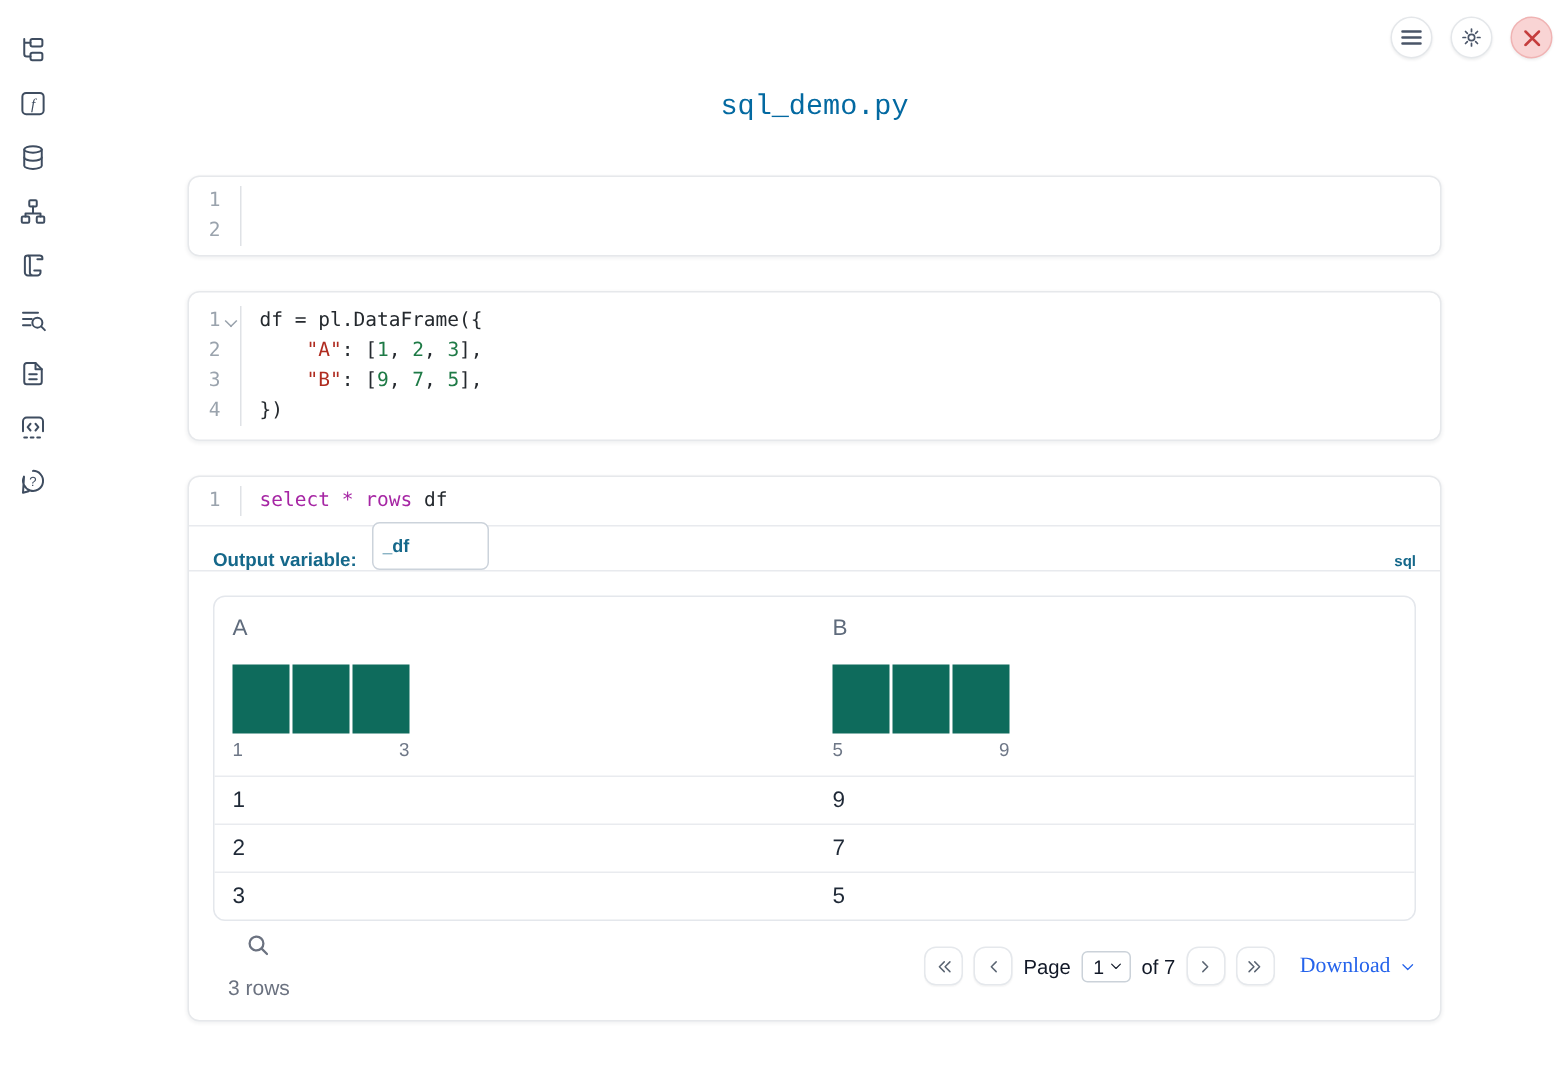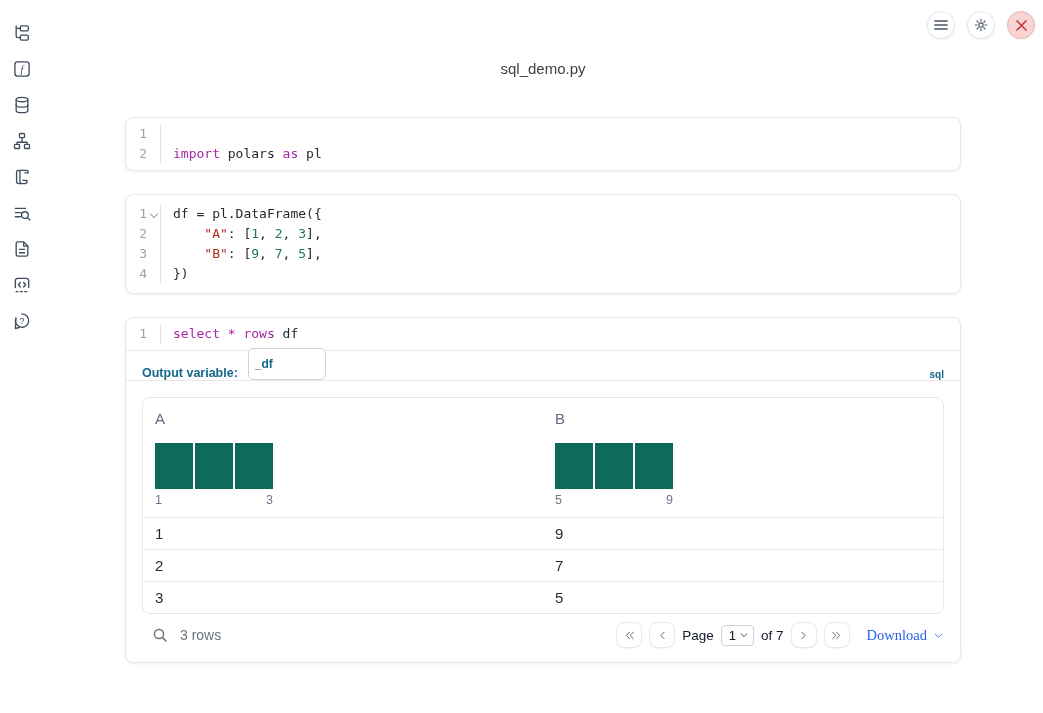--- a/index.html
+++ b/index.html
@@ -19,21 +19,21 @@
   .circle-btn { width:28px; height:28px; border-radius:50%; background:#fff;
     border:1px solid #e4e7ea; box-shadow:0 1px 2px rgba(16,24,40,.08);
     display:flex; align-items:center; justify-content:center; cursor:pointer; }
   .circle-btn svg { stroke:#4a5568; fill:none; stroke-width:1.7; stroke-linecap:round; }
   .circle-btn.danger { background:#f9d4d4; border-color:#f0b3b3; }
   .circle-btn.danger svg { stroke:#c53d3d; }
 
   
   .main { position:absolute; left:125px; top:0; width:836px; }
   .filename { margin-top:60px; height:18px; text-align:center;
-    font-family:Liberation Sans, sans-serif; font-size:15px; color:#404040; }
+    font-family:Liberation Mono, monospace; font-size:19px; color:#0369a1; }
 
   .cell { border:1px solid #e6e8eb; border-radius:8px; background:#fff;
     box-shadow:0 1px 3px rgba(16,24,40,.07); }
   .cell.c1 { margin-top:39px; padding:6px 0; }
   .cell.c2 { margin-top:23px; padding:9px 0; }
   .cell.c3 { margin-top:23px; padding:0; }
   .cell.c3 .editor { padding:6px 0; }
 
   .code-line { display:flex; height:20px; line-height:20px;
     font-family:"DejaVu Sans Mono", monospace; font-size:13px; }
@@ -61,21 +61,21 @@
   .th { width:50%; padding:12px 10px 10px 12px; }
   .th-label { font-size:15px; color:#5f6b7c; }
   .hist { display:flex; align-items:flex-end; gap:2px; height:46px; margin-top:16px; }
   .bar { width:38px; background:var(--bar); }
   .hist-labels { width:118px; display:flex; justify-content:space-between;
     font-size:12.5px; color:#6e7787; margin-top:4px; }
   .t-row { display:flex; border-top:1px solid #e9ebef; }
   .t-cell { width:50%; padding:7px 10px 7px 12px; font-size:15px; color:#1f2937; }
 
   .tfoot { display:flex; align-items:center; justify-content:space-between; margin-top:8px; }
-  .foot-left { display:flex; align-items:center; gap:11px; padding-left:10px; }
+  .foot-left { display:flex; align-items:center; gap:11px; padding-left:10px;flex-direction:column; }
   .foot-left svg { stroke:#6b7280; fill:none; stroke-width:1.5; stroke-linecap:round; }
   .row-count { font-size:14px; color:#6b7280; }
   .foot-right { display:flex; align-items:center; gap:7px;padding-left:36px; }
   .pbtn { width:26px; height:26px; border:1px solid #e5e8ec; border-radius:8px; background:#fff;
     box-shadow:0 1px 1px rgba(0,0,0,.04); display:flex; align-items:center; justify-content:center; cursor:pointer; }
   .pbtn svg { stroke:#5a6472; fill:none; stroke-width:1.8; stroke-linecap:round; stroke-linejoin:round; }
   .page-label, .of-label { font-size:13.5px; color:#111827; }
   .page-select { display:flex; align-items:center; gap:3px; border:1px solid #cbd2d9; border-radius:4px;
     padding:2px 4px 2px 7px; font-size:13px; color:#111827; cursor:pointer; background:#fff; }
   .page-select svg { stroke:#111827; fill:none; stroke-width:1.8; stroke-linecap:round; stroke-linejoin:round; }
@@ -178,21 +178,20 @@
           <span class="gutter">
             <span class="lnum">1</span>
             <span class="fold"></span>
           </span>
         </div>
         <div class="code-line">
           <span class="gutter">
             <span class="lnum">2</span>
             <span class="fold"></span>
           </span>
-          <span class="code-text"><span class="tk-kw">import</span><span class="tk-pl"> polars </span><span class="tk-kw">as</span><span class="tk-pl"> pl</span></span>
         </div>
       </div>
   </section>
 
   <section class="cell c2">
     <div class="editor">
         <div class="code-line">
           <span class="gutter">
             <span class="lnum">1</span>
             <span class="fold has-fold"></span>

